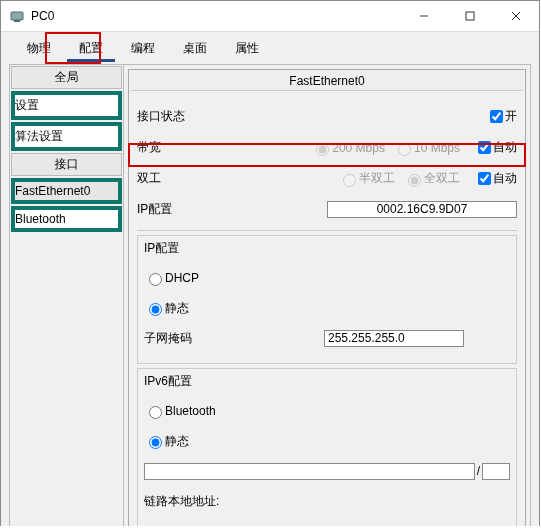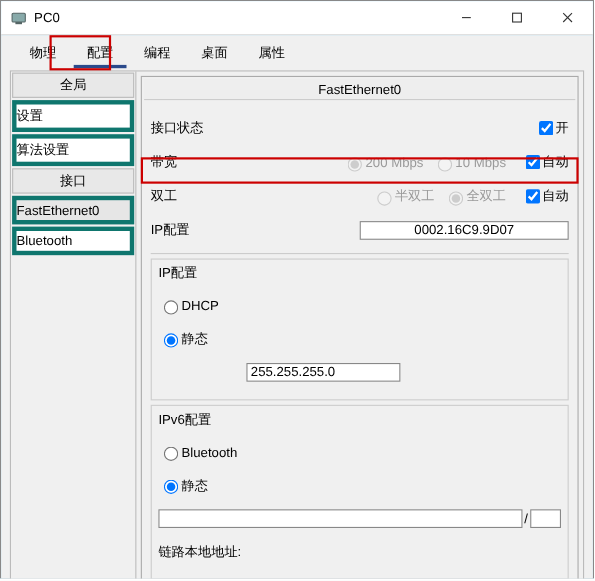--- a/index.html
+++ b/index.html
@@ -155,20 +155,21 @@
                     <span>DHCP</span>
                   </span>
                 </div>
               <div class="row">
                   <span class="rad">
                     <input type="radio" name="ip4" checked="" style="">
                     <span>静态</span>
                   </span>
                 </div>
               <div class="row">
+                <span class="lbl">子网掩码</span>
                 <input type="text" style="width: 140px; margin-left: 80px;" value="255.255.255.0">
               </div>
             </fieldset>
 
             <fieldset>
               <div style="margin-bottom:3px">IPv6配置</div>
               <div class="row">
                   <span class="rad">
                     <input type="radio" name="ip6" style="">
                     <span>Bluetooth</span>

